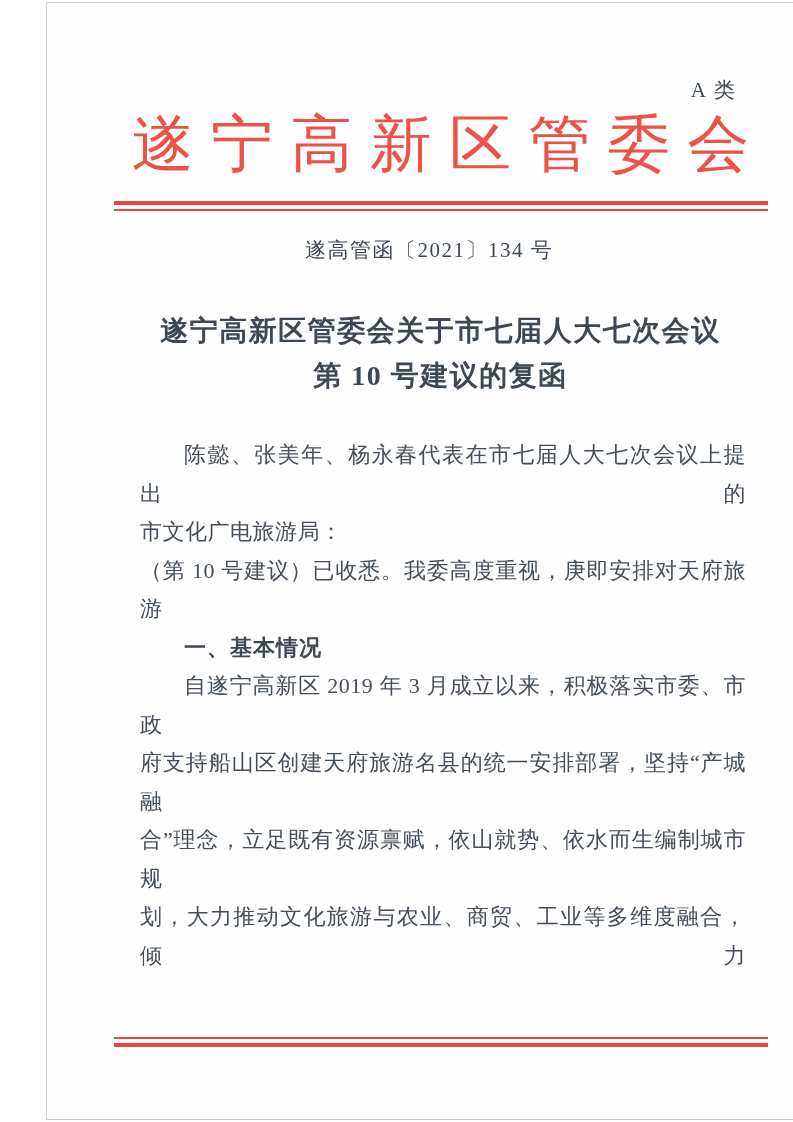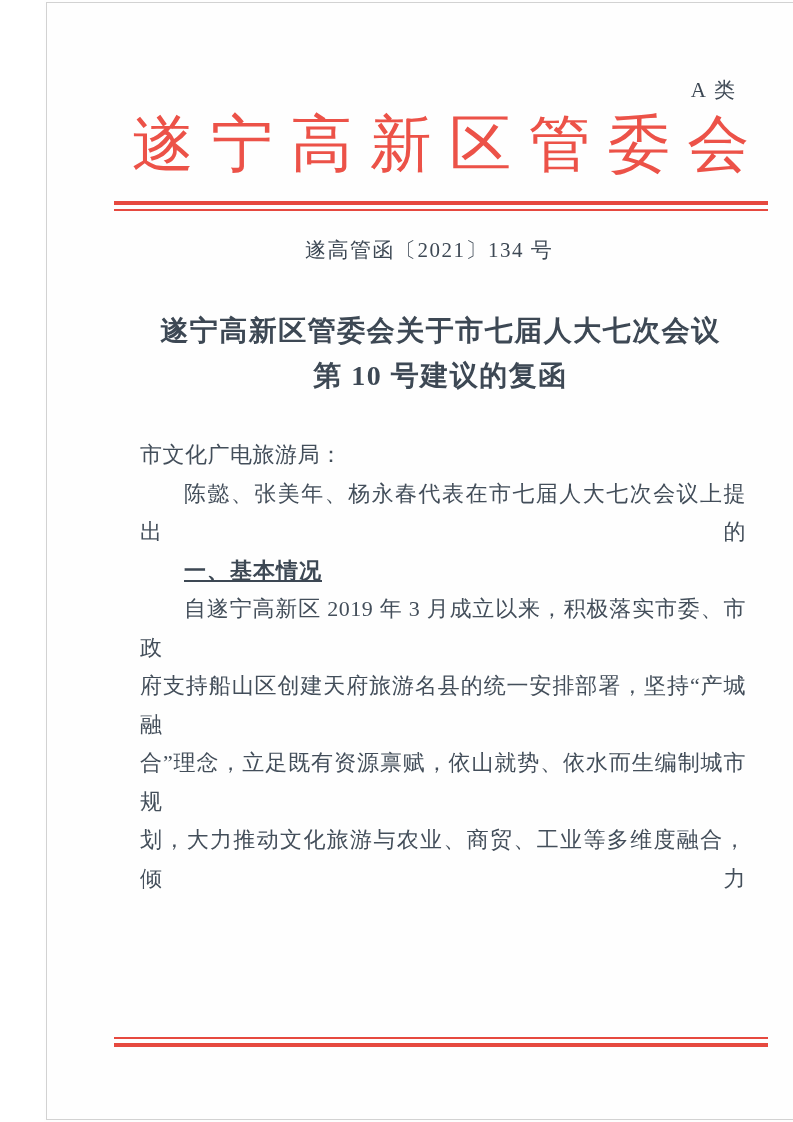--- a/index.html
+++ b/index.html
@@ -94,21 +94,20 @@
     text-align: justify;
     text-align-last: justify;
     -moz-text-align-last: justify;
   }
   .line.indent { text-indent: 2em; }
   .line.heading {
     font-family: "Liberation Sans", "DejaVu Sans", sans-serif;
     font-weight: 700;
     letter-spacing: 1px;
     color: var(--ink, #3d4854);
-    text-decoration: underline;
   }
 </style>
 </head>
 <body>
 
 <div class="page">
   <div class="scan-edge"></div>
 
   <div class="classification">A 类</div>
 
@@ -121,22 +120,23 @@
   </div>
 
   <div class="doc-number">遂高管函〔2021〕134 号</div>
 
   <div class="doc-title">
     <div>遂宁高新区管委会关于市七届人大七次会议</div>
     <div>第 10 号建议的复函</div>
   </div>
 
   <div class="body-text">
+    <div class="line indent fill">陈懿、张美年、杨永春代表在市七届人大七次会议上提出的</div>
     <div class="line">市文化广电旅游局：</div>
-    <div class="line indent fill">陈懿、张美年、杨永春代表在市七届人大七次会议上提出的</div>
+    <div class="line fill">（第 10 号建议）已收悉。我委高度重视，庚即安排对天府旅游</div>
     <div class="line indent heading">一、基本情况</div>
     <div class="line indent fill">自遂宁高新区 2019 年 3 月成立以来，积极落实市委、市政</div>
     <div class="line fill">府支持船山区创建天府旅游名县的统一安排部署，坚持“产城融</div>
     <div class="line fill">合”理念，立足既有资源禀赋，依山就势、依水而生编制城市规</div>
     <div class="line fill">划，大力推动文化旅游与农业、商贸、工业等多维度融合，倾力</div>
 
   </div>
 
   <div class="rule rule-bottom">
     <div class="thin"></div>

